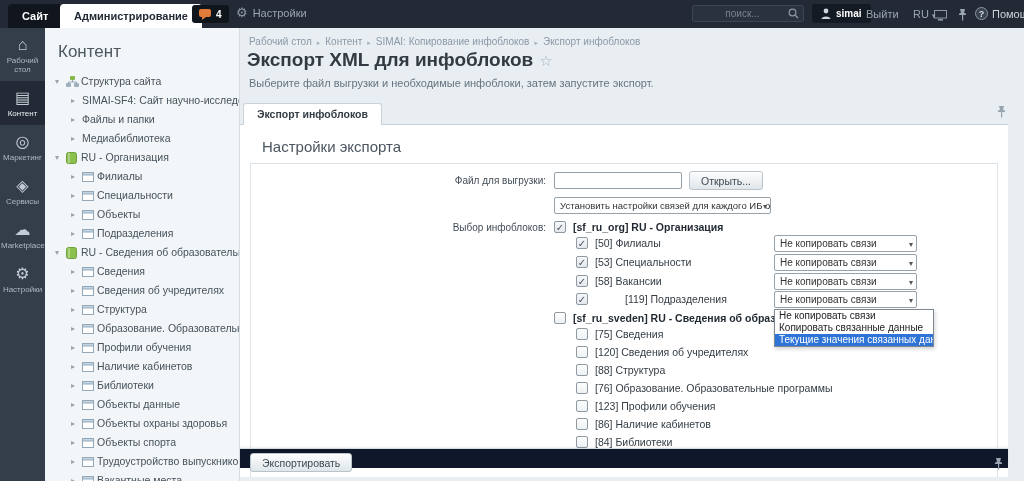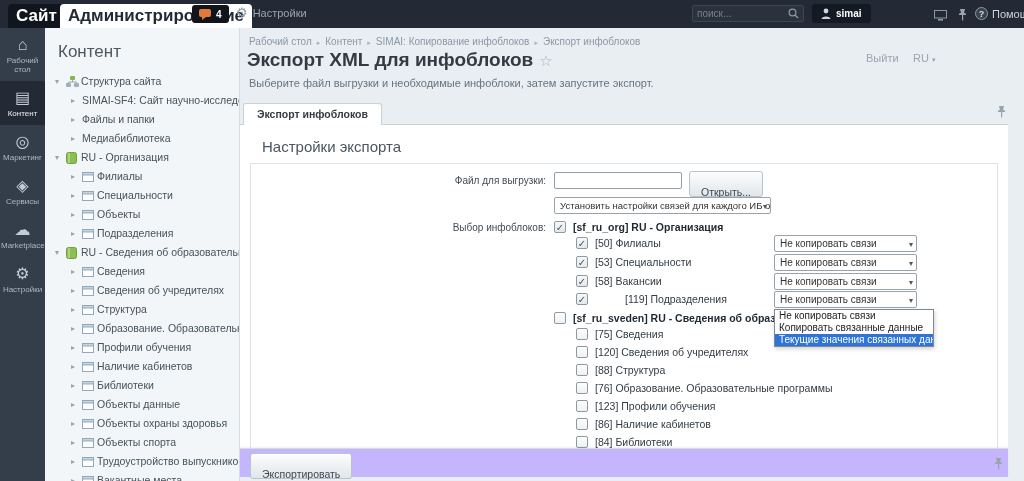--- a/index.html
+++ b/index.html
@@ -4,37 +4,37 @@
 <style>
   * { margin:0; padding:0; box-sizing:border-box; }
   html,body { width:1024px; height:481px; }
   body {
     position:relative; overflow:hidden;
     font-family:"Liberation Sans", sans-serif;
     background:#e8eef2; color:#333;
   }
   
   .topbar { position:absolute; top:0; left:0; right:0; height:28px; background:#232a35; z-index:50; }
-  .tb-tab { position:absolute; bottom:0; height:24px; line-height:24px; font-size:17px; font-weight:bold;
-            border-radius:4px 4px 0 0; padding:0 8px; cursor:pointer; }
+  .tb-tab { position:absolute; bottom:0; height:24px; line-height:24px; font-size:11px; font-weight:bold;
+            border-radius:4px 4px 0 0; padding:0 14px; cursor:pointer; }
   .tb-tab.site { left:8px; background:#11161e; color:#fff; }
   .tb-tab.admin { left:60px; background:#ffffff; color:#222b35; }
   .tb-badge { position:absolute; left:192px; top:5px; height:18px; background:#10151c; border-radius:3px;
               display:flex; align-items:center; padding:0 7px; gap:5px; color:#fff; font-size:10px; font-weight:bold; }
   .tb-settings { position:absolute; left:236px; top:6px; display:flex; align-items:center; gap:5px;
                  color:#9aa5b2; font-size:11px; }
   .tb-gear { font-size:13px; color:#8d97a5; line-height:1; }
   .tb-search { position:absolute; left:692px; top:5px; width:112px; height:17px; background:#2a323e;
                border:1px solid #3c4554; border-radius:2px; display:flex; align-items:center; padding:0 4px; }
   .tb-search input { flex:1; background:transparent; border:none; outline:none; color:#aeb8c4;
-                     font-size:10px; font-family:"Liberation Sans",sans-serif; min-width:0; }
+                     font-size:10px; font-family:"Liberation Sans",sans-serif; min-width:0;text-align:center; }
   .tb-search input::placeholder { color:#79828f; }
   .tb-user { position:absolute; left:812px; top:4px; height:19px; background:#141a23; border-radius:3px;
              display:flex; align-items:center; gap:5px; padding:0 9px; color:#fff; font-size:10px; font-weight:bold; }
-  .tb-link { position:absolute; top:8px; color:#9aa5b2; font-size:11px; cursor:pointer;margin-top:44px; }
+  .tb-link { position:absolute; top:8px; color:#9aa5b2; font-size:11px; cursor:pointer; }
   .tb-ico { position:absolute; top:8px; cursor:pointer; line-height:1; }
   .tb-help { position:absolute; left:975px; top:7px; display:flex; align-items:center; gap:4px;
              color:#cdd4dc; font-size:11px; cursor:pointer; }
   .qmark { display:inline-block; width:13px; height:13px; border-radius:50%; background:#3a4451;
            border:1px solid #8d97a5; color:#d7dde4; font-size:9px; text-align:center; line-height:12px; font-weight:bold; }
   
   .rail { position:absolute; top:28px; left:0; width:45px; bottom:0; background:#343d4a; z-index:40; }
   .rail-item { padding:8px 1px 7px; text-align:center; color:#aeb8c4; cursor:pointer; }
   .rail-item.active { background:#232a35; color:#e8edf2; }
   .rail-glyph { display:block; font-size:16px; line-height:18px; color:#c3ccd6; }
@@ -65,38 +65,38 @@
   .tab-pin { position:absolute; right:2px; top:2px; cursor:pointer; }
   .panel { position:absolute; top:96px; left:0; right:16px; bottom:4px; background:#fff;
            border-top:1px solid #c9d2d8; z-index:5; overflow:hidden; }
   .section-title { position:absolute; top:13px; left:22px; font-size:15px; color:#4b5660; }
   .formbox { position:absolute; top:38px; left:10px; right:10px; bottom:-2px;
              border:1px solid #dde4e9; background:#fff; }
   .flabel { position:absolute; width:295px; text-align:right; font-size:10px; color:#424d57; }
   .txt-input { position:absolute; left:303px; width:128px; height:17px; border:1px solid #949ea6;
                border-radius:2px; font-size:10.5px; padding:0 3px; font-family:"Liberation Sans",sans-serif; outline:none; }
   .btn { display:inline-block; background:linear-gradient(#fdfdfe,#e0e6ea); border:1px solid #b9c3ca;
-         border-radius:3px; font-size:10.5px; color:#3f4851; padding:12px 11px; height:19px; line-height:17px;
+         border-radius:3px; font-size:10.5px; color:#3f4851; padding:1px 11px; height:19px; line-height:17px;
          cursor:pointer; box-shadow:inset 0 1px 0 #fff; }
   .sel { position:absolute; height:17px; background:#fff; border:1px solid #98a2ab; border-radius:2px;
          font-size:9.5px; color:#333; line-height:15px; padding:0 14px 0 5px; white-space:nowrap;
          overflow:hidden; cursor:pointer; }
   .sel .caret { position:absolute; right:3px; top:1px; font-size:8px; color:#555; }
   .cb { position:absolute; width:12px; height:12px; border:1px solid #8e99a2; border-radius:2px;
         background:linear-gradient(#f7f9fa,#e3e8ec); font-size:10px; line-height:11px; text-align:center;
         color:#4a545e; cursor:pointer; }
   .cb.un { background:linear-gradient(#fdfdfd,#eef1f3); color:transparent; }
   .cbl { position:absolute; font-size:10.5px; color:#333c44; white-space:nowrap; cursor:pointer; }
   .cbl.grp { font-weight:bold; color:#1f2730; }
   .ddlist { position:absolute; left:523px; top:145px; width:160px; background:#fff;
             border:1px solid #7e8893; z-index:15; box-shadow:1px 2px 4px rgba(0,0,0,.18); }
   .ddopt { height:12px; line-height:12px; font-size:10px; padding:0 4px; color:#222; white-space:nowrap;
            overflow:hidden; cursor:pointer; }
   .ddopt.hl { background:#2e74d6; color:#fff; }
-  .footer { position:absolute; left:0; right:16px; top:420px; height:29px; background:#c4b5fd;
+  .footer { position:absolute; left:0; right:16px; top:420px; height:20px; background:#0f172a;
             border-top:1px solid #d4dce1; box-shadow:0 -1px 2px rgba(0,0,0,.06); z-index:25; }
   .footer .btn { position:absolute; left:10px; top:4px; }
   .footer-pin { position:absolute; right:5px; top:7px; cursor:pointer; }
 </style>
 </head>
 <body>
 
 <div class="topbar">
   <div class="tb-tab site">Сайт</div>
   <div class="tb-tab admin">Администрирование</div>

